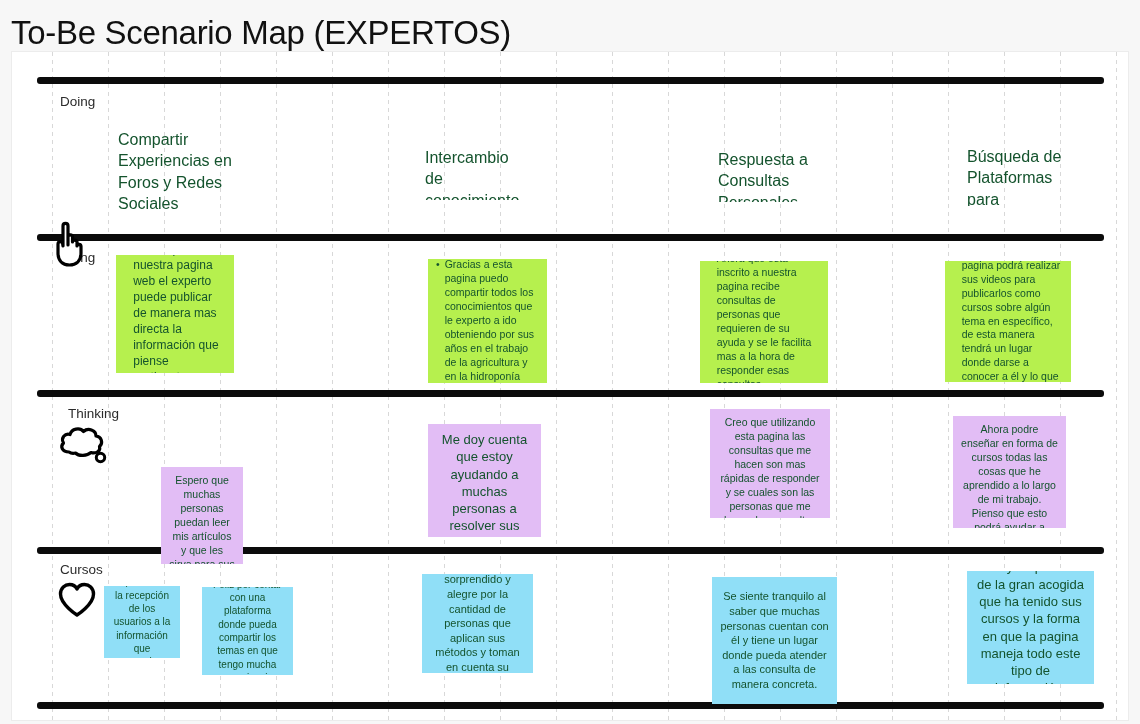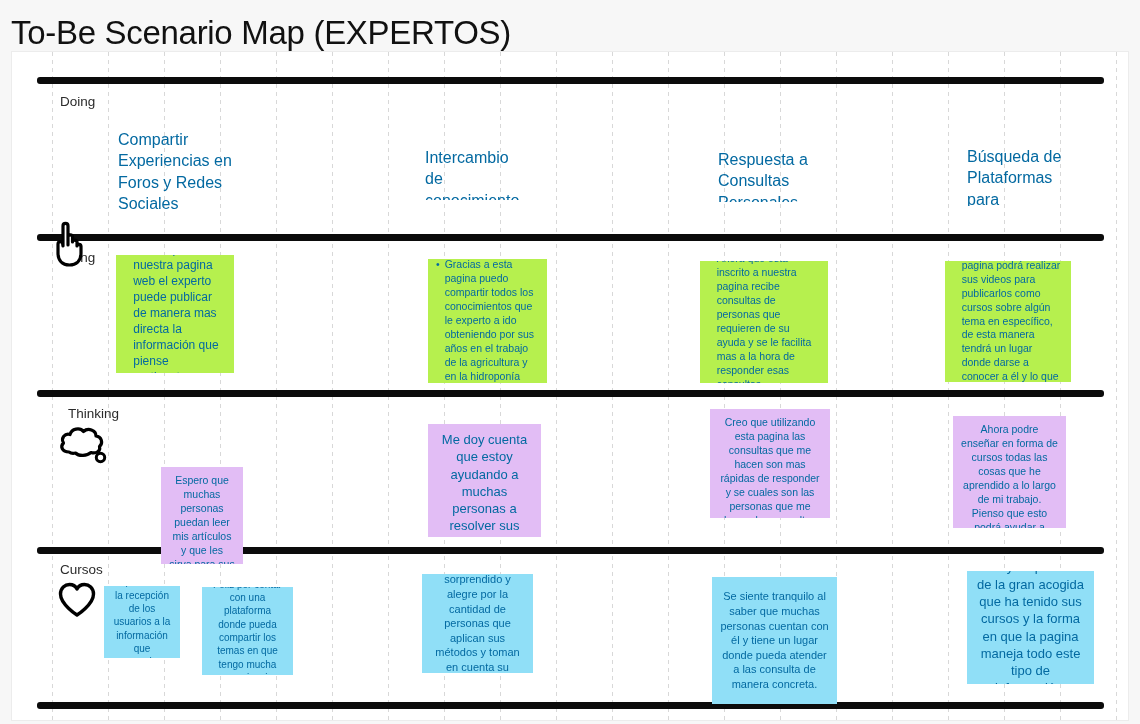--- a/index.html
+++ b/index.html
@@ -63,21 +63,21 @@
 
   .row-icon {
     position: absolute;
     color: #000;
   }
   .row-icon svg { display: block; }
 
   .note {
     position: absolute;
     padding: 7px 8px;
-    color: #0369a1;
+    color: #14532d;
     line-height: 1.33;
     overflow: hidden;
     word-wrap: break-word;
   }
 
   .note.doing {
     background: #b6f04e;
     font-size: 10.5px;
     text-align: left;
     display: flex;

